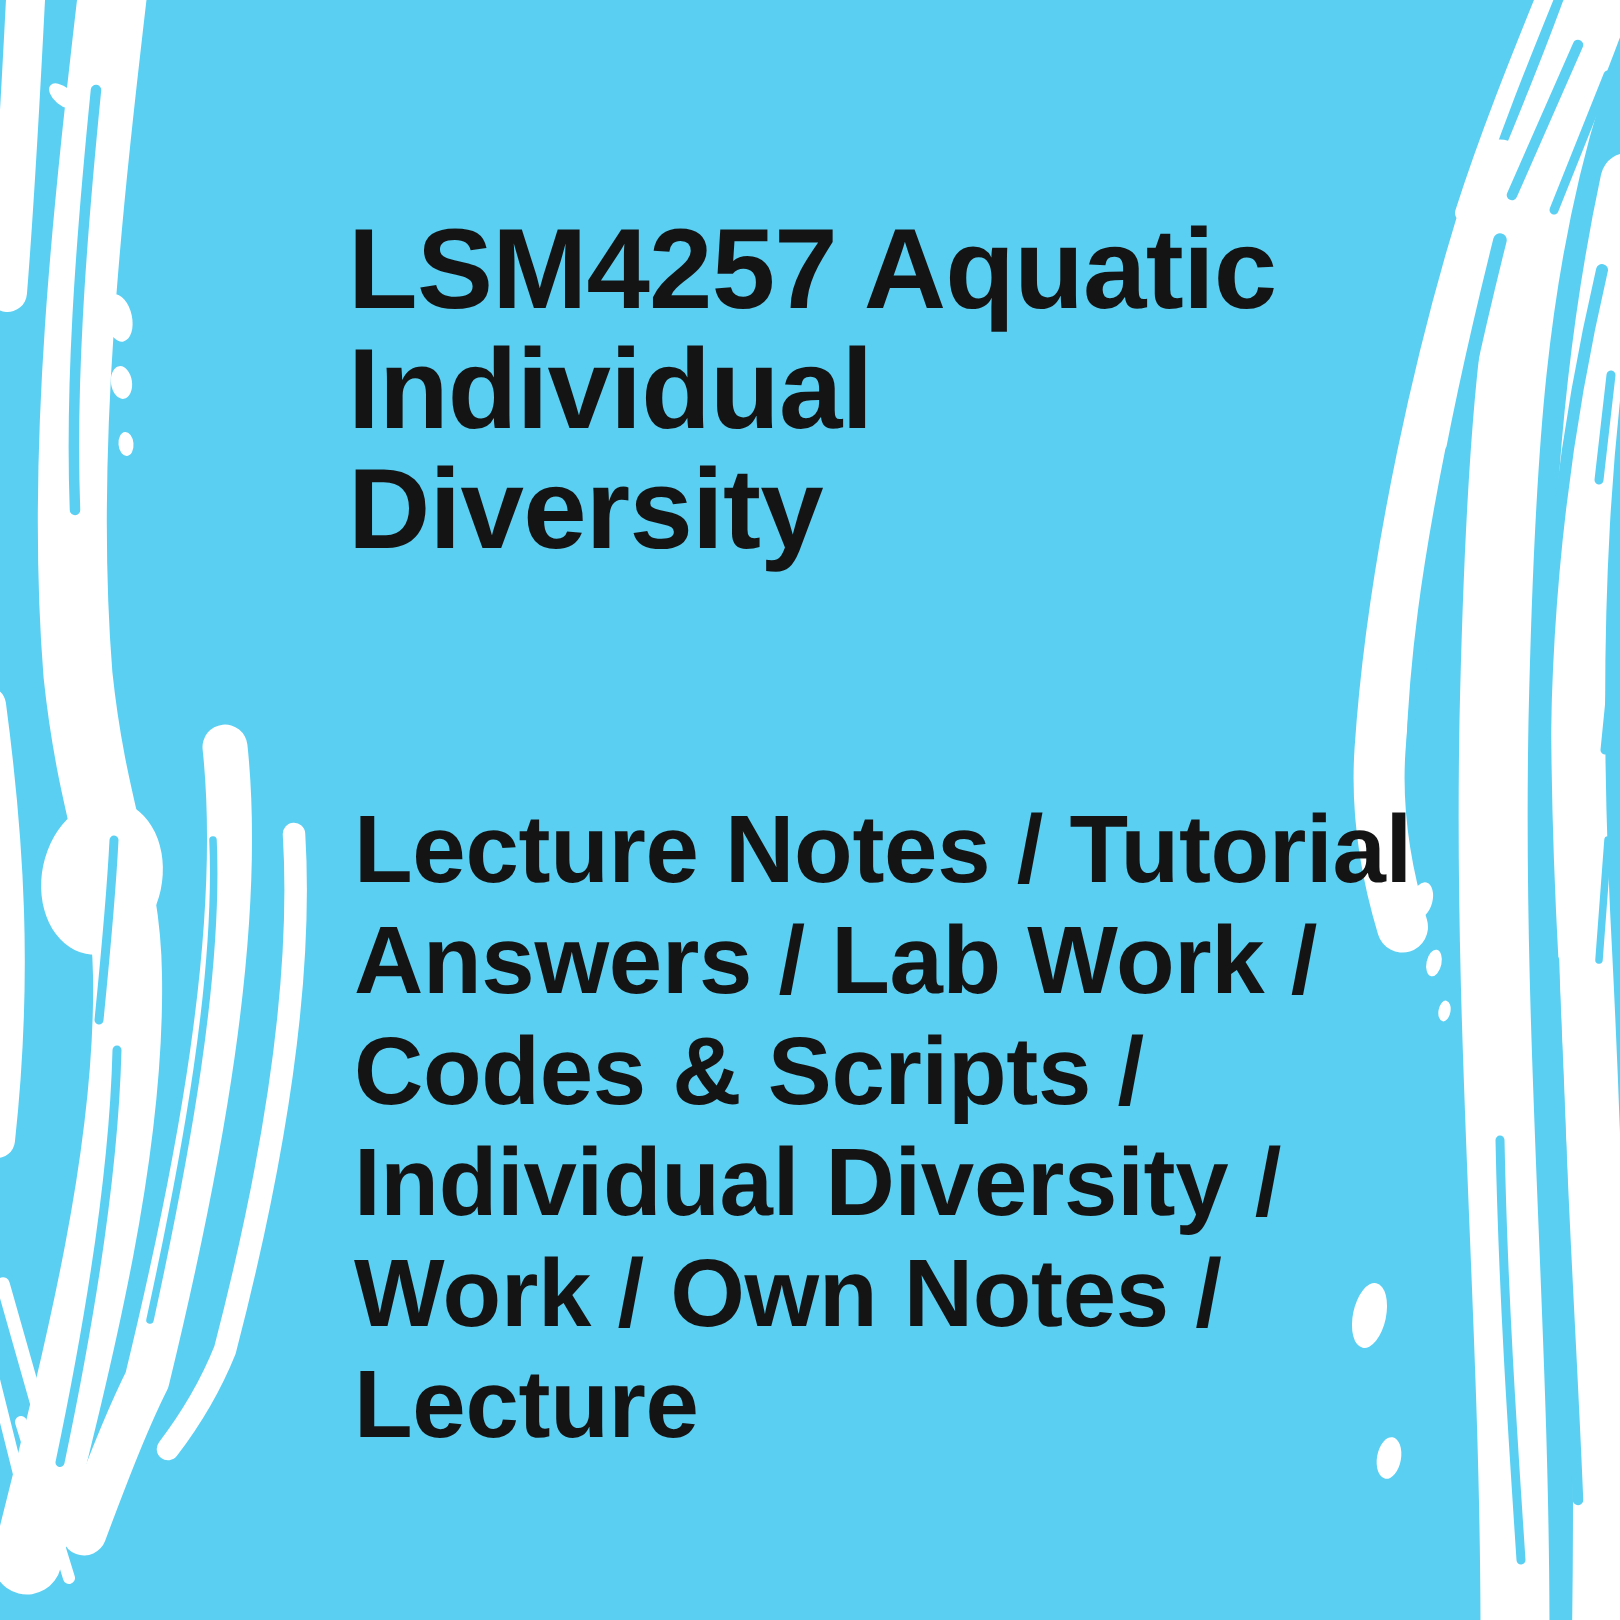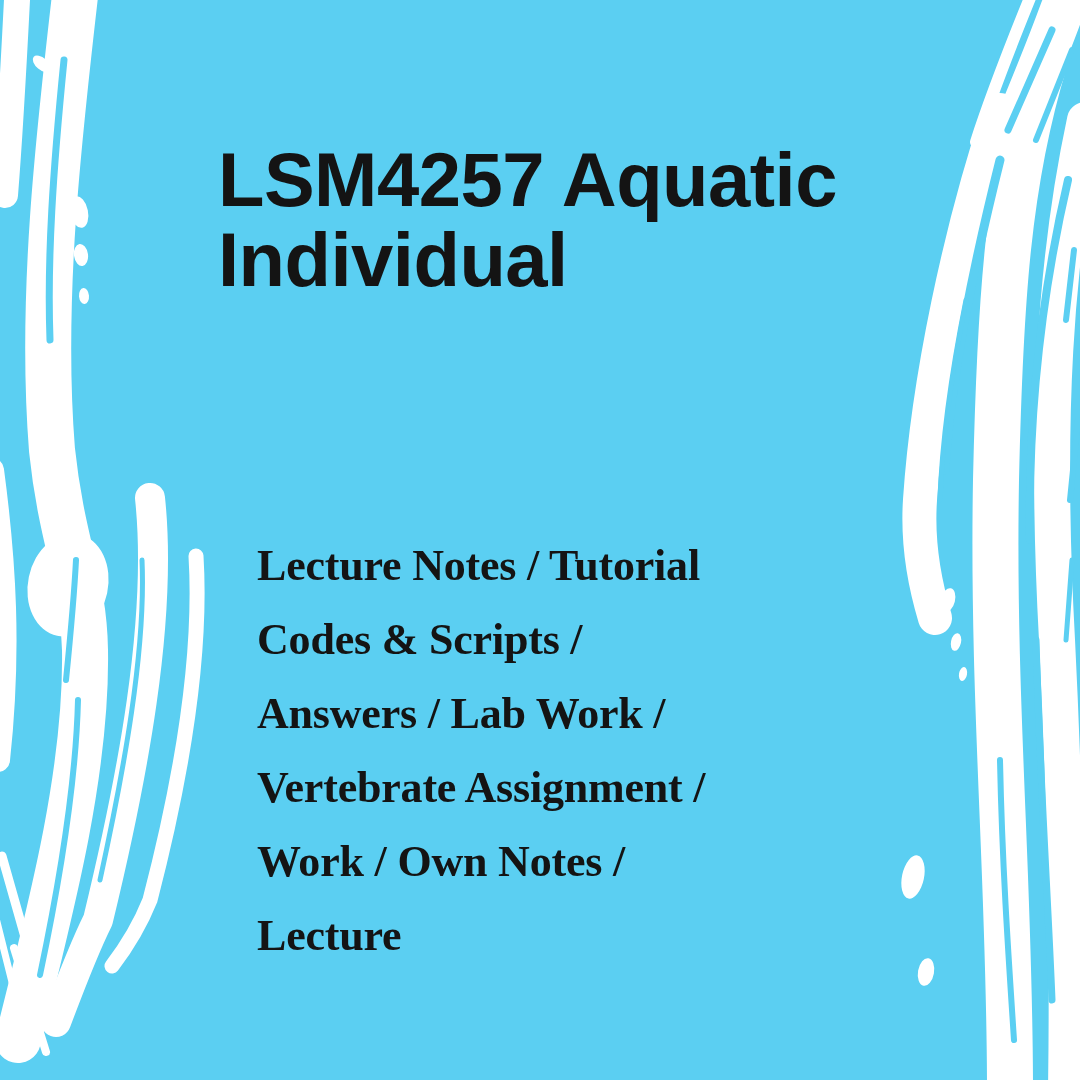--- a/index.html
+++ b/index.html
@@ -14,31 +14,30 @@
     background:var(--background);
     overflow:hidden;
     font-family:"Liberation Sans", sans-serif;
   }
   .bg-art{position:absolute;left:0;top:0;width:1080px;height:1080px;display:block;}
   .bg-art path{fill:none;stroke-linecap:round;stroke-linejoin:round;}
   .white-stroke path{stroke:var(--brush);}
   .white-stroke ellipse{fill:var(--brush);}
   .blue-cut path{stroke:var(--background);}
   .title-block{
-    position:absolute;left:218px;top:140px;
+    position:absolute;left:232px;top:140px;
     color:var(--text);
     font-size:76px;line-height:80px;font-weight:bold;
     letter-spacing:-0.5px;
   }
   .materials-block{
-    position:absolute;left:257px;top:529px;
+    position:absolute;left:236px;top:529px;
     color:var(--text);
-    font-size:44px;line-height:74px;font-weight:bold;
+    font-size:64px;line-height:74px;font-weight:bold;
     letter-spacing:-0.2px;
-    font-family:Liberation Serif, serif;
   }
   .text-line{white-space:pre;}
 </style>
 </head>
 <body>
 
 <div class="poster">
 
   <svg class="bg-art" viewBox="0 0 1080 1080" aria-hidden="true">
 
@@ -89,24 +88,25 @@
       <path stroke-width="6" d="M 1074 250 L 1066 320"></path>
       <path stroke-width="6" d="M 1078 420 L 1070 500"></path>
       <path stroke-width="5" d="M 1072 560 L 1066 640"></path>
       <path stroke-width="5" d="M 966 300 C 950 380, 942 440, 940 500"></path>
     </g>
   </svg>
 
   <div class="title-block">
     <div class="text-line">LSM4257 Aquatic</div>
     <div class="text-line">Individual</div>
+    <div class="text-line">Diversity</div>
   </div>
 
   <div class="materials-block">
     <div class="text-line">Lecture Notes / Tutorial</div>
+    <div class="text-line">Answers / Lab Work /</div>
     <div class="text-line">Codes &amp; Scripts /</div>
-    <div class="text-line">Answers / Lab Work /</div>
-    <div class="text-line">Vertebrate Assignment /</div>
+    <div class="text-line">Individual Diversity /</div>
     <div class="text-line">Work / Own Notes /</div>
     <div class="text-line">Lecture</div>
   </div>
 
 </div>
 
 </body></html>

